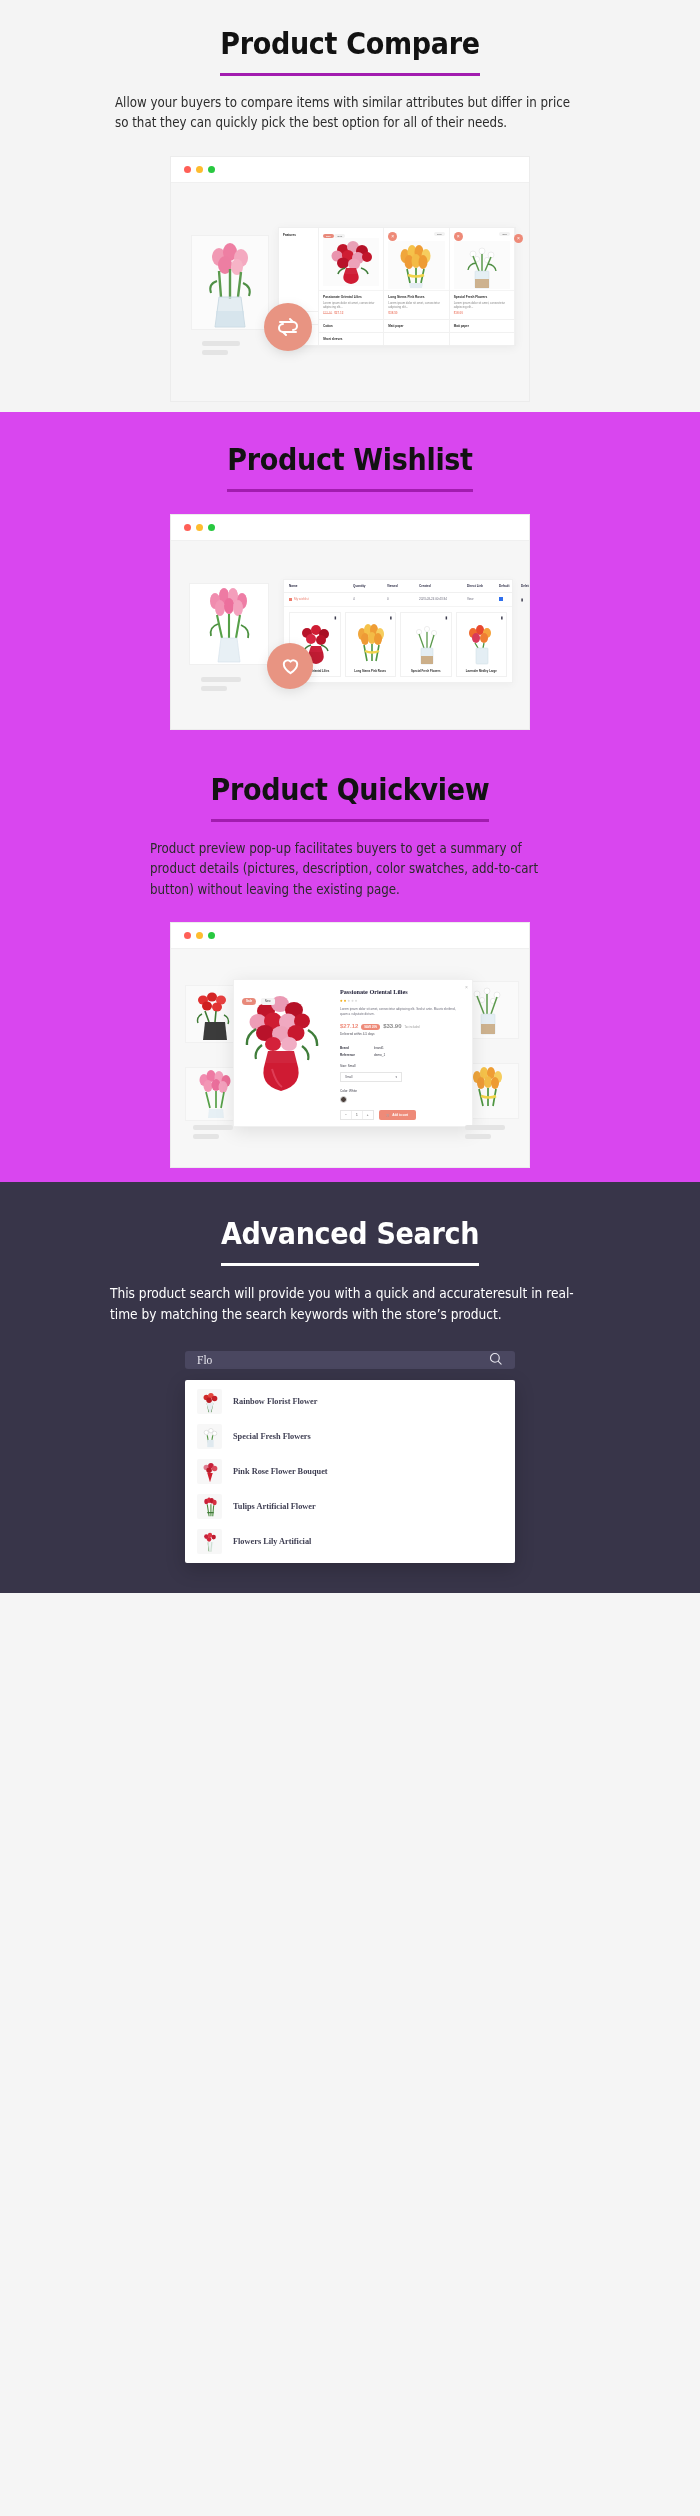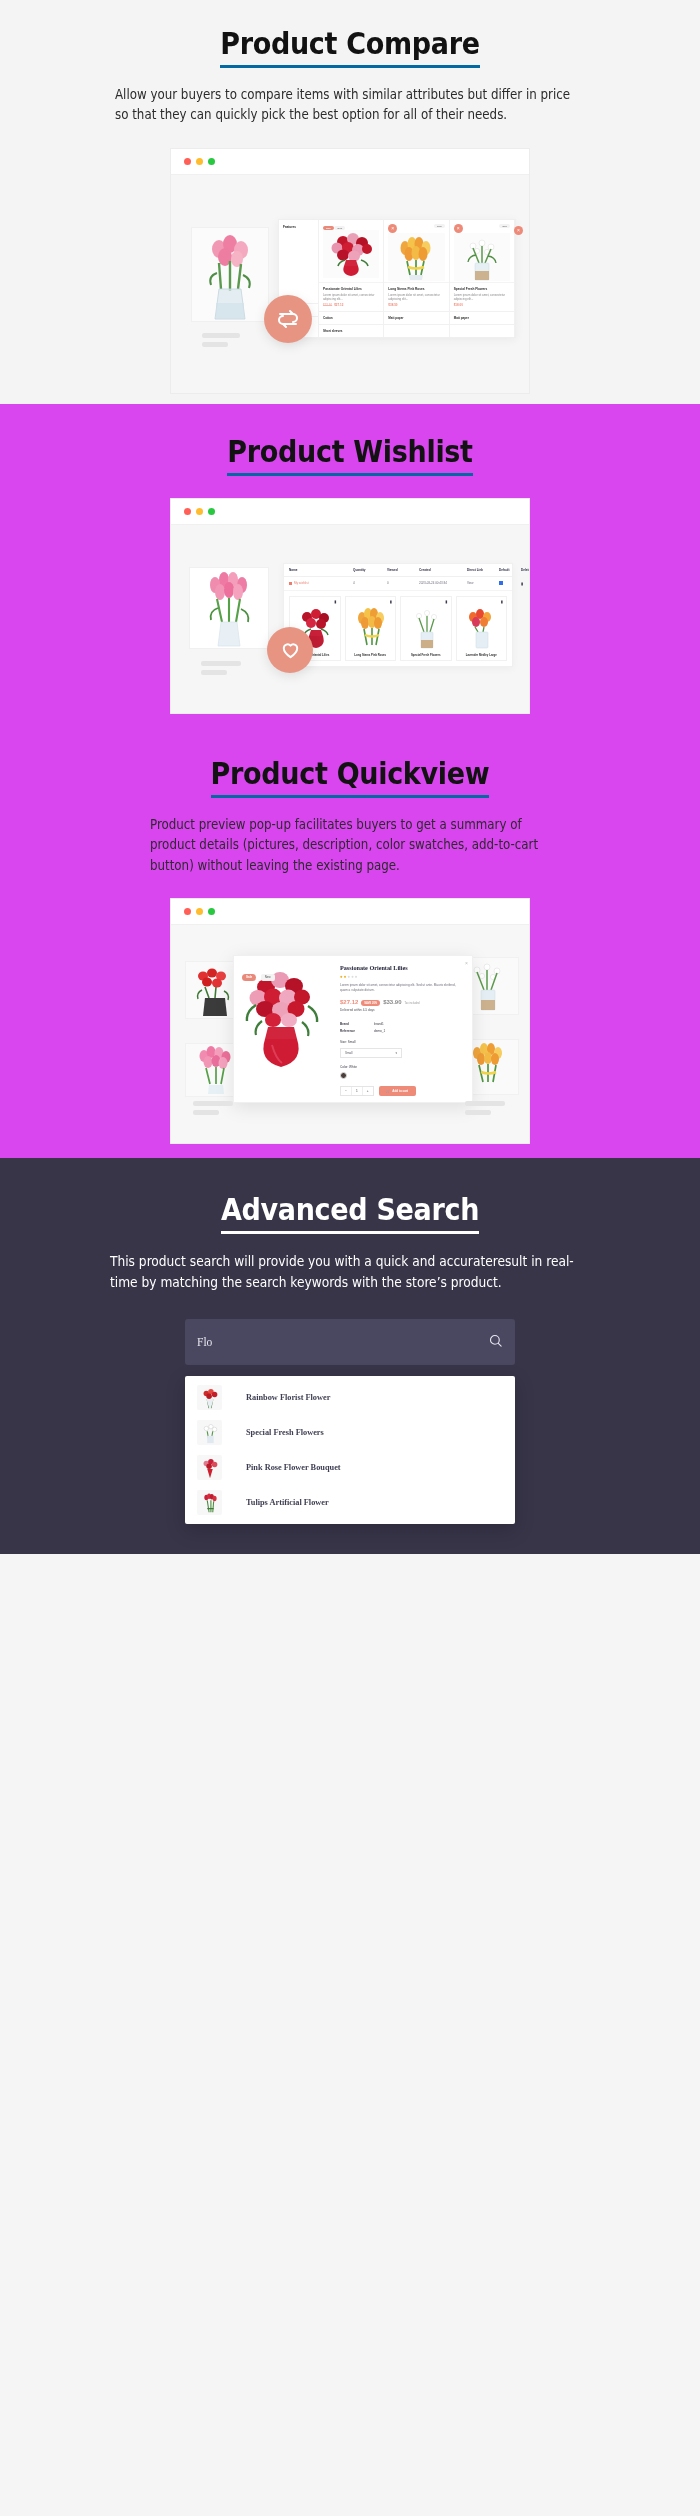--- a/index.html
+++ b/index.html
@@ -20,22 +20,22 @@
   
   .heading {
     text-align: center;
     font-size: 30px;
     font-weight: 700;
     color: #121212;
     letter-spacing: -0.3px;
     font-family: "DejaVu Sans Condensed", "Liberation Sans Narrow", "Liberation Sans", sans-serif;
   }
   .heading span {
-    border-bottom: 3px solid #0369a1;
-    padding-bottom: 4px;
+    border-bottom: 3px solid #a21caf;
+    padding-bottom: 12px;
     display: inline-block;
   }
   .heading.light { color: #fff; }
   .heading.light span { border-bottom-color: #fff; }
 
   .subtext {
     text-align: left;
     font-size: 13.2px;
     line-height: 1.55;
     color: #2b2b2b;
@@ -207,30 +207,30 @@
     padding: 3px 8px; border-radius: 2px; display: flex; align-items: center; gap: 2px;
   }
   .qv-close {
     position: absolute; right: 4px; top: 4px; font-size: 5px; color: #bdbdbd;
   }
   .qv-tags { position: absolute; left: 8px; top: 8px; }
 
   
   .search-wrap { width: 330px; margin: 26px auto 0; }
   .search-bar {
-    background: #4a4760; border-radius: 3px; height: 46px;
+    background: #4a4760; border-radius: 3px; height: 18px;
     display: flex; align-items: center; padding: 0 12px; justify-content: space-between;
   }
   .search-val { color: #e7e6ee; font-size: 11.5px; font-family: "Liberation Serif", serif; }
   .search-icon svg { stroke: #e7e6ee; fill: none; stroke-width: 1.8; }
   .search-results {
     margin-top: 11px; background: #fff; border-radius: 2px;
     padding: 4px 0; box-shadow: 0 6px 20px rgba(0,0,0,.2);
   }
-  .sr-item { display: flex; align-items: center; padding: 5px 12px; gap: 24px; }
+  .sr-item { display: flex; align-items: center; padding: 5px 12px; gap: 11px; }
   .sr-thumb {
     width: 25px; height: 25px; background: #f7f7f7; border-radius: 2px;
     display: flex; align-items: flex-end; justify-content: center; overflow: hidden;
   }
   .sr-name { font-size: 8.3px; color: #3e3e52; font-family: "Liberation Serif", serif; font-weight: 600; }
 
   
   .fsvg { display:block; }
 </style>
 </head>
@@ -750,16 +750,29 @@
             <ellipse cx="11" cy="3.5" rx="2.2" ry="3" fill="#d92b3e"></ellipse>
             <ellipse cx="14" cy="4" rx="2.2" ry="3" fill="#bf1a2e"></ellipse>
             <ellipse cx="17" cy="6" rx="2.2" ry="3" fill="#d4303f"></ellipse>
             <path d="M9 8 L11 21 M13 8 L13 21 M16 9 L15 21" stroke="#4a8b3e" stroke-width="1.2"></path>
             <path d="M9 17 L16 17" stroke="#3f7a36" stroke-width="1.5"></path>
           </svg>
         </div>
         <div class="sr-name">Tulips Artificial Flower</div>
       </div>
 
+      <div class="sr-item">
+        <div class="sr-thumb">
+          <svg class="fsvg" width="22" height="22" viewBox="0 0 24 24">
+            <ellipse cx="8" cy="5" rx="2.4" ry="2.6" fill="#c8203a"></ellipse>
+            <ellipse cx="12" cy="3.5" rx="2.4" ry="2.6" fill="#dd3443"></ellipse>
+            <ellipse cx="16" cy="5.5" rx="2.4" ry="2.6" fill="#bf1a2e"></ellipse>
+            <ellipse cx="11" cy="8" rx="2.4" ry="2.6" fill="#d1263a"></ellipse>
+            <path d="M10 11 L11 21 M14 11 L13 21" stroke="#4a8b3e" stroke-width="1.2"></path>
+            <path d="M9 11 L16 11 L14 21 L11 21 Z" fill="#edf2f5" opacity="0.8"></path>
+          </svg>
+        </div>
+        <div class="sr-name">Flowers Lily Artificial</div>
+      </div>
 
     </div>
   </div>
 </div>
 
 </body></html>

